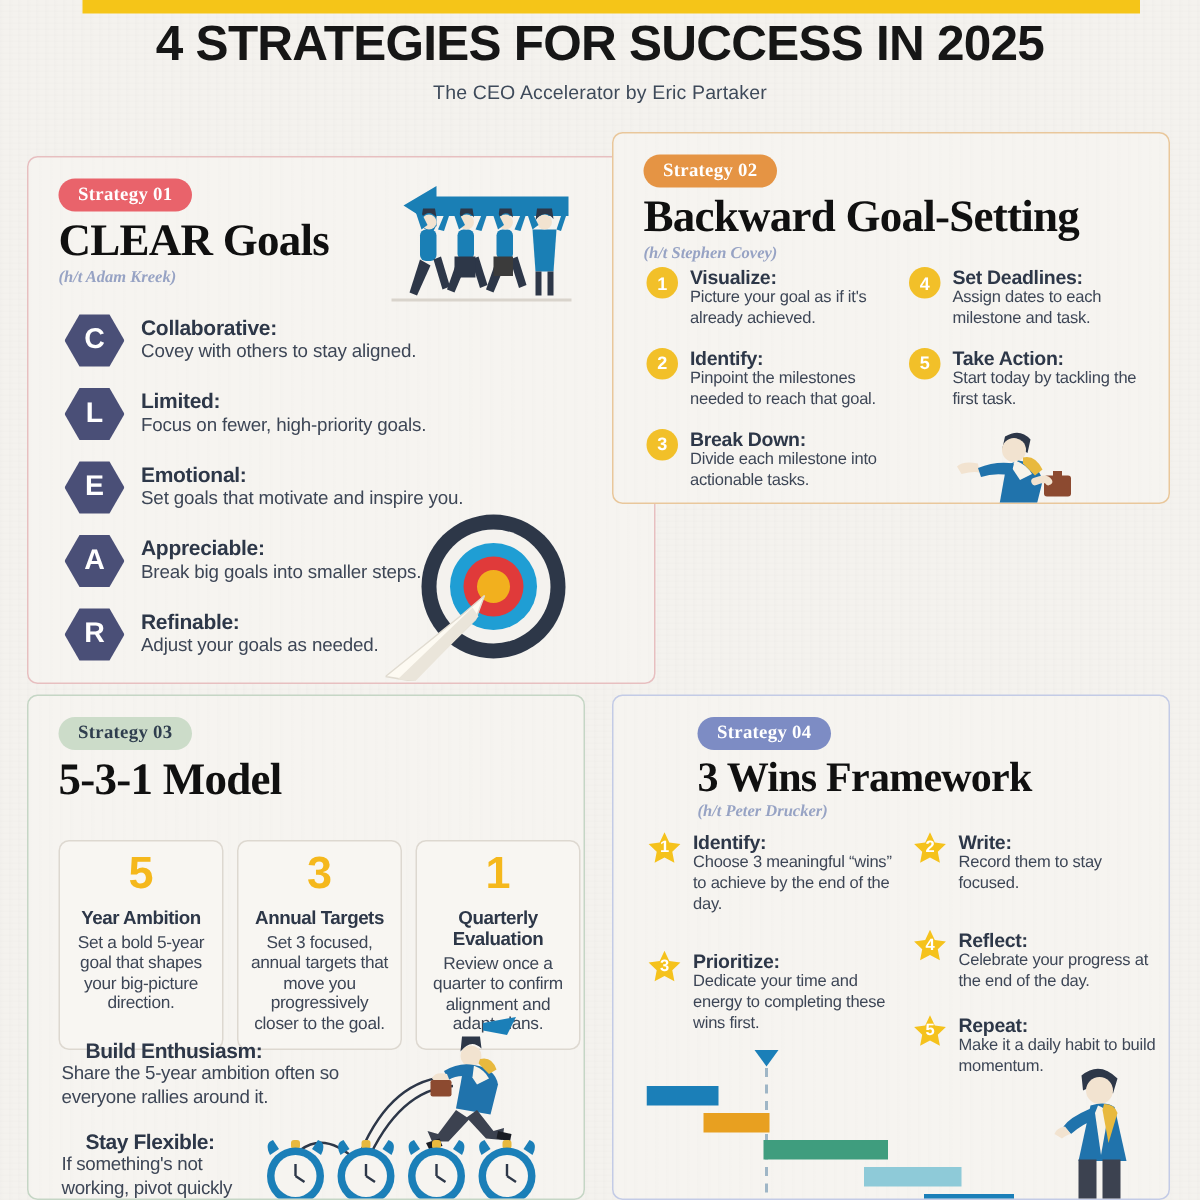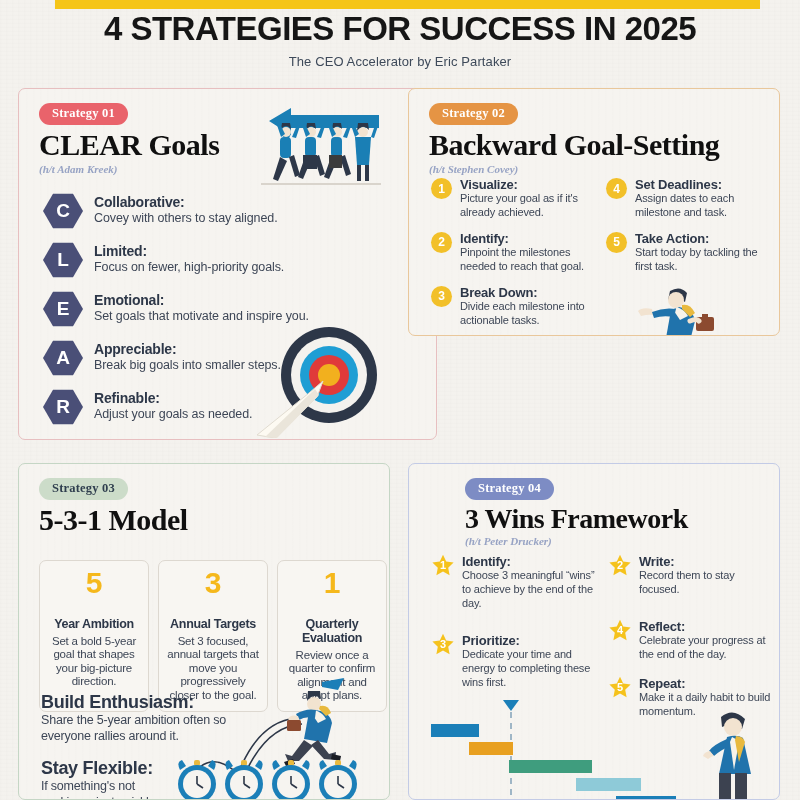--- a/index.html
+++ b/index.html
@@ -40,21 +40,21 @@
     position:absolute; left:0; top:88px; width:800px;
   }
   .panel{
     position:absolute;
     border-radius:7px;
     overflow:hidden;
     background:
       repeating-linear-gradient(90deg, rgba(0,0,0,0.008) 0px, rgba(0,0,0,0) 3px, rgba(0,0,0,0) 7px),
       #f6f4f0;
   }
-  #panel-1{ left:18px; top:0px;  width:419px; height:352px; border:1.5px solid #e7bfc0; }
+  #panel-1{ left:18px; top:16px;  width:419px; height:352px; border:1.5px solid #e7bfc0; }
   #panel-2{ left:408px; top:0px; width:372px; height:248px; border:1.5px solid #e9c79b; }
   #panel-3{ left:18px; top:375px; width:372px; height:337px; border:1.5px solid #c5d6c5; }
   #panel-4{ left:408px; top:375px;width:372px; height:337px; border:1.5px solid #c3cbe6; }
 
   .badge{
     display:inline-block;
     padding:3px 13px 4px;
     border-radius:11px;
     font-family:"Liberation Serif", serif;
     font-weight:bold;
@@ -114,25 +114,25 @@
 
   
   .cards{ position:absolute; left:20px; top:96px; display:flex; gap:9px; }
   .card{
     width:110px; min-height:122px;
     border:1px solid #ddd8d0; border-radius:7px;
     background:#f8f6f2;
     text-align:center; padding:7px 6px 8px;
   }
   .card-num{ font-size:30px; font-weight:bold; color:#f5b81c; line-height:1; }
-  .card-label{ font-size:12.5px; font-weight:bold; color:#2d3748; margin-top:20px; line-height:1.1; letter-spacing:-0.3px;}
+  .card-label{ font-size:12.5px; font-weight:bold; color:#2d3748; margin-top:8px; line-height:1.1; letter-spacing:-0.3px;}
   .card-desc{ font-size:11.5px; color:#3d4656; margin-top:3px; line-height:1.18; letter-spacing:-0.2px;}
 
   .tips{ position:absolute; left:22px; top:228px; width:205px; }
-  .tip-term{ font-size:18px; font-weight:bold; color:#2d3748; letter-spacing:-0.3px;}
+  .tip-term{ font-size:14px; font-weight:bold; color:#2d3748; letter-spacing:-0.3px;margin-left:16px;}
   .tip-desc{ font-size:12.5px; color:#3d4656; line-height:1.25; letter-spacing:-0.2px;}
   .tip-block{ margin-bottom:14px; }
 
   
   .star-cols{ position:absolute; left:22px; top:90px; width:344px; display:flex; gap:10px; }
   .star-col{ width:170px; }
   .star-row{ display:flex; margin-bottom:12px; }
   .starbadge{
     flex:0 0 24px; width:24px; height:23px; position:relative;
     display:flex; align-items:center; justify-content:center;

